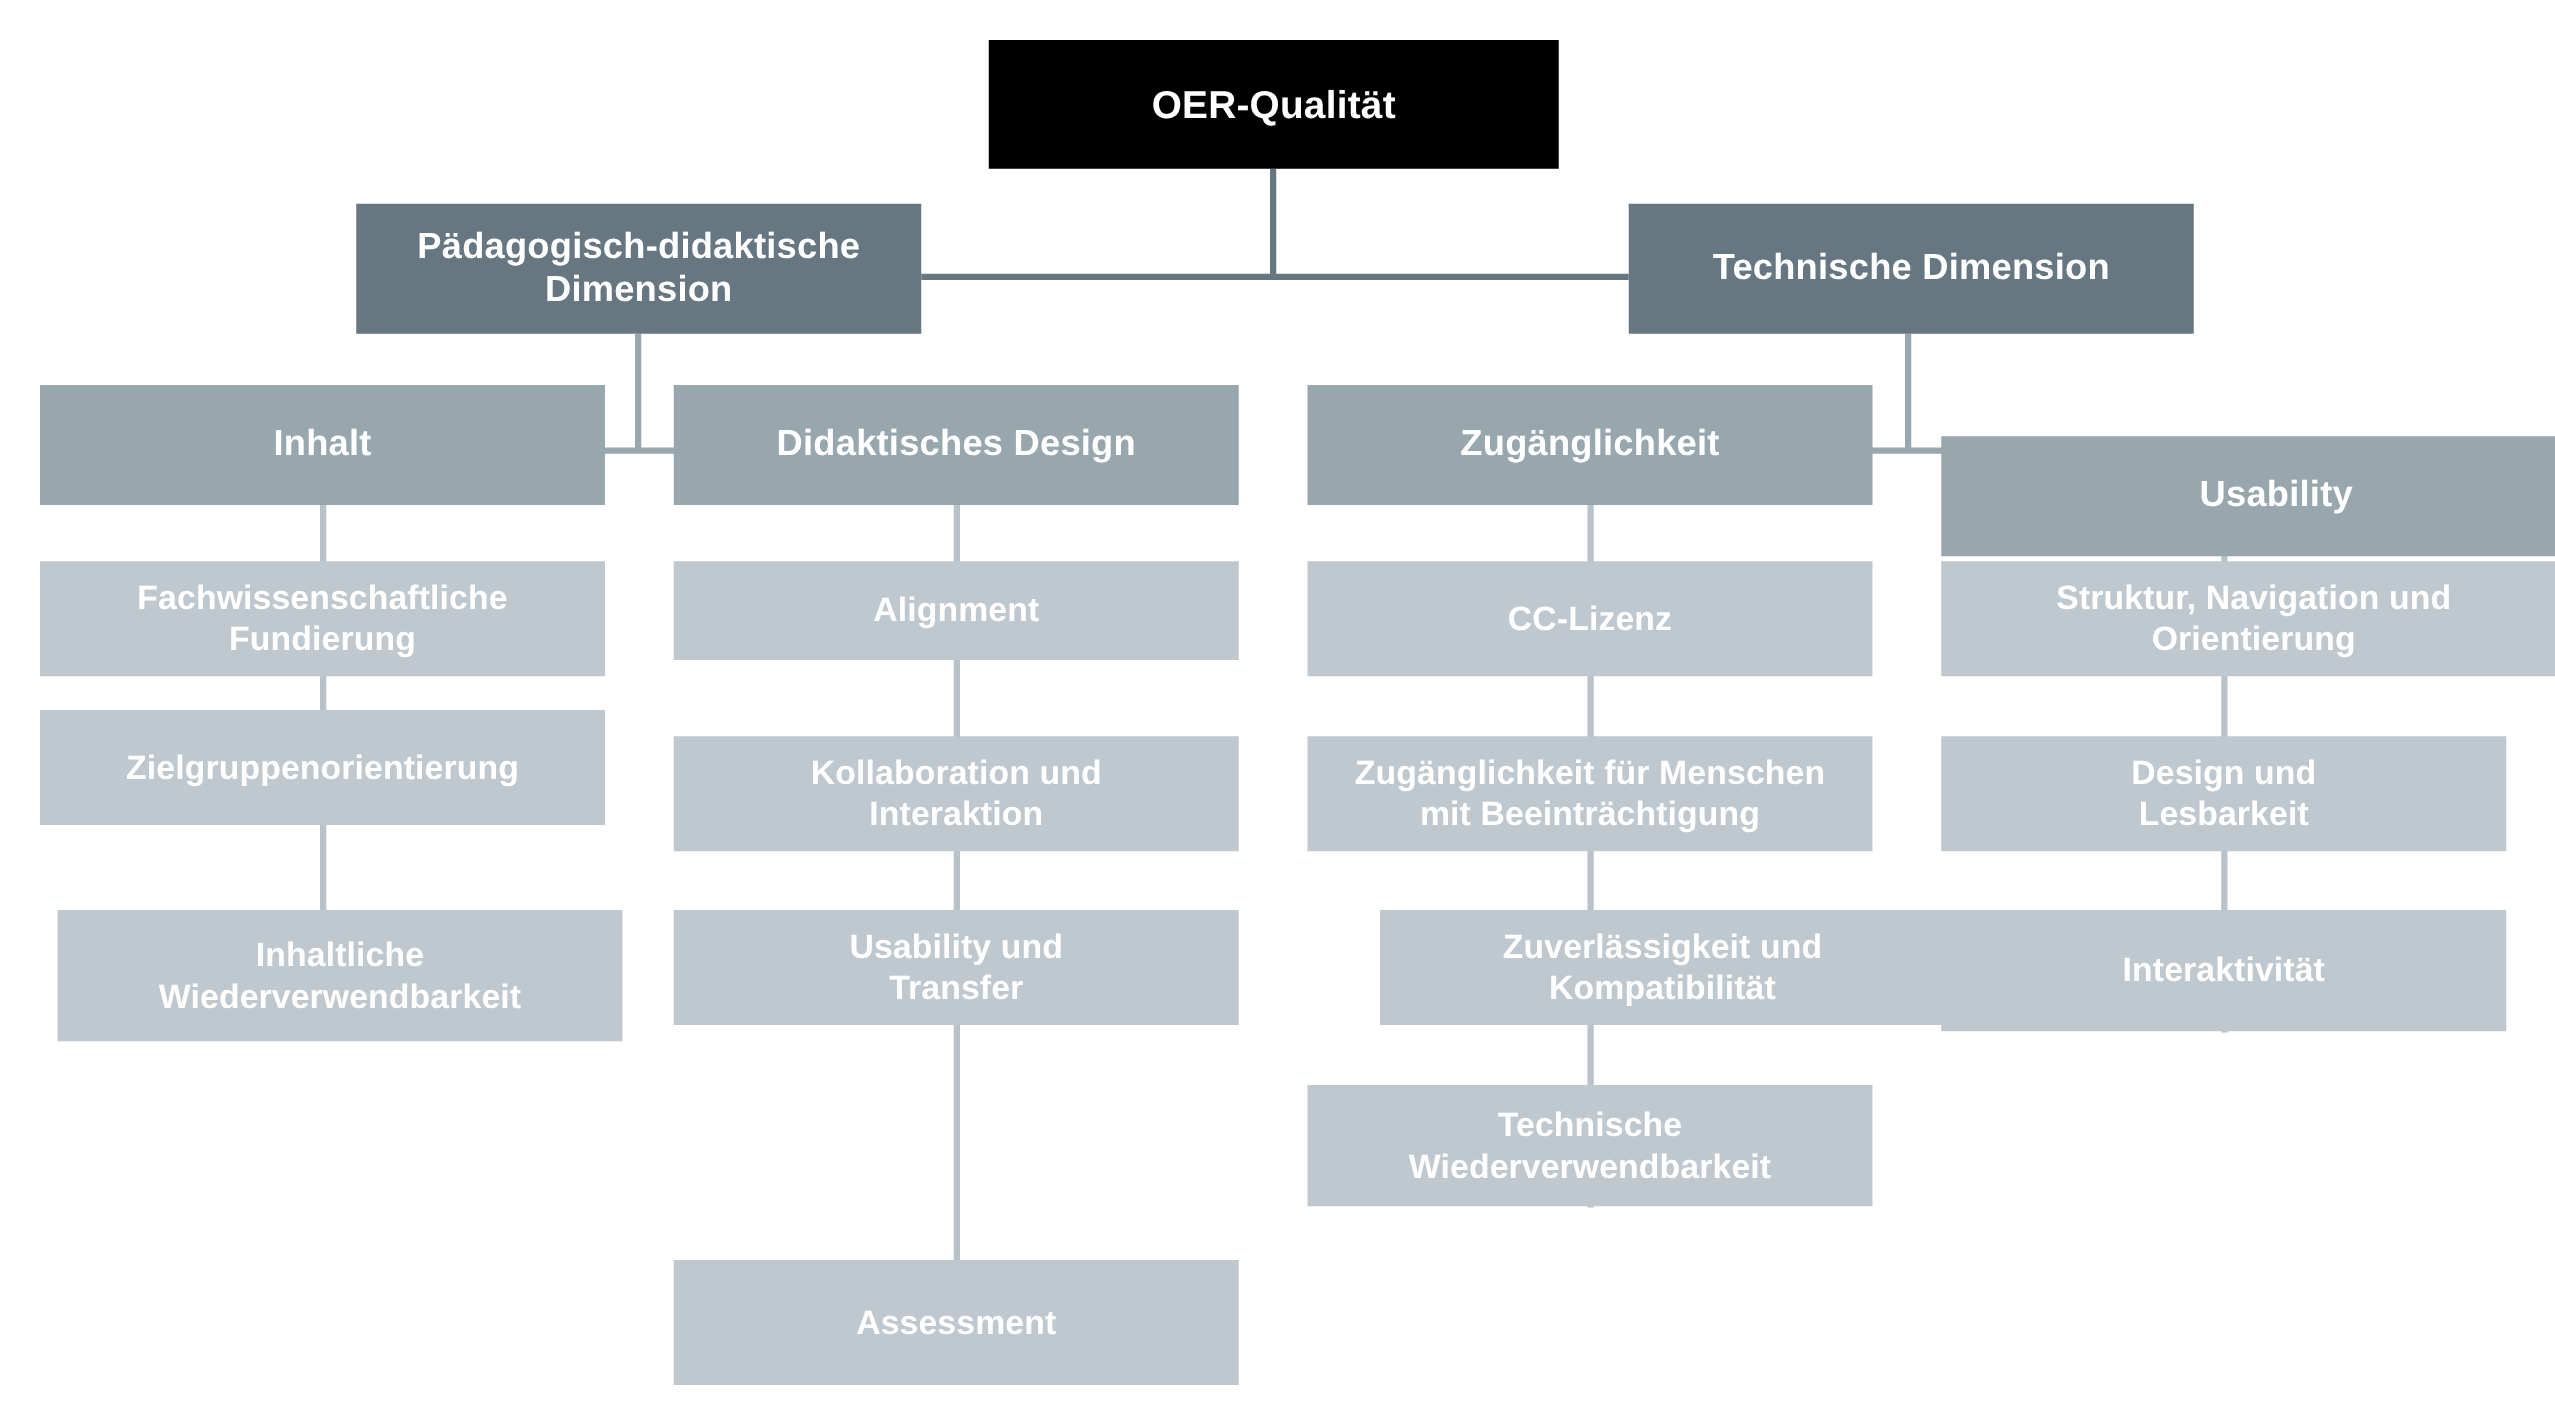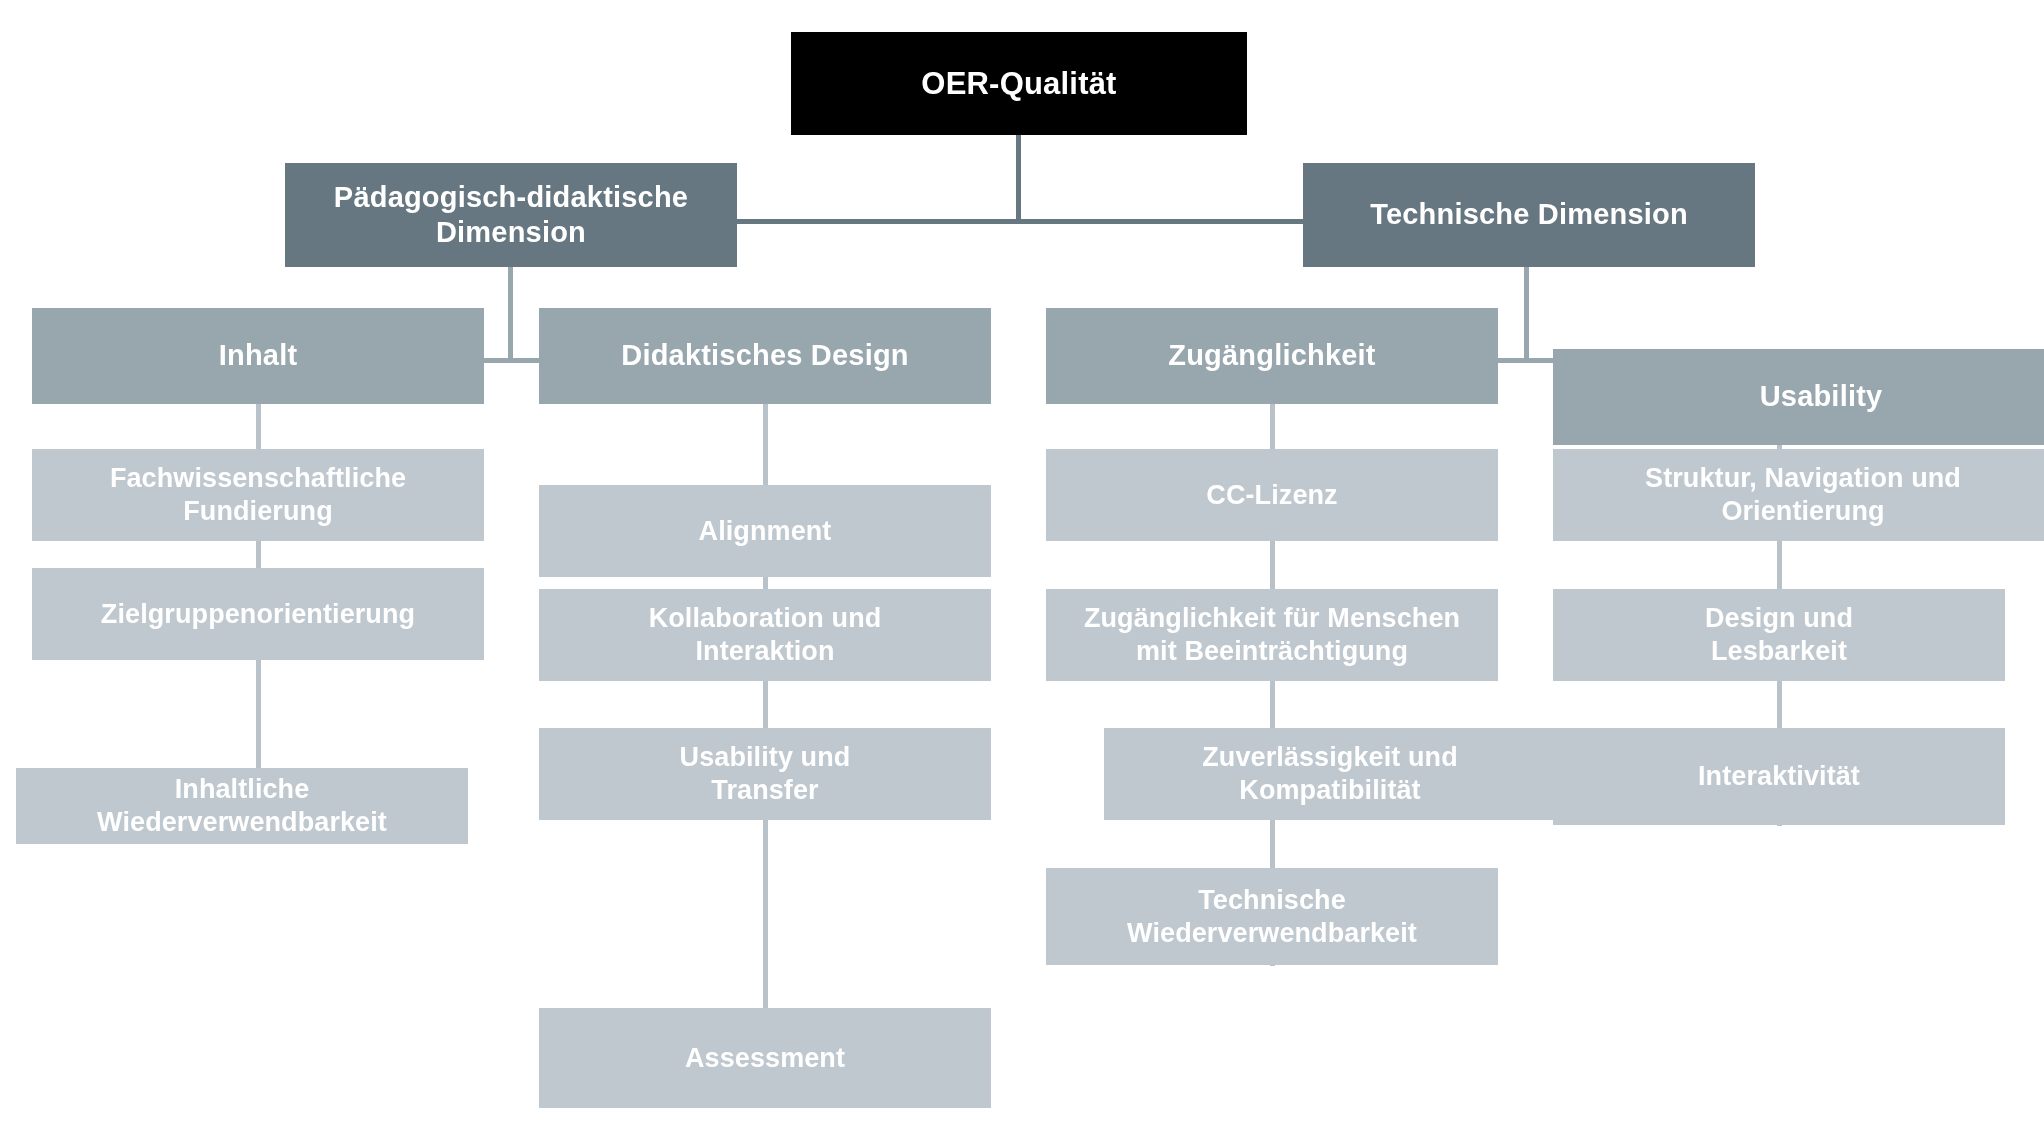--- a/index.html
+++ b/index.html
@@ -102,24 +102,24 @@
 
   <div class="node level-cat" style="left:1046px; top:308px; width:452px; height:96px;">Zugänglichkeit</div>
 
   <div class="node level-cat" style="left:1553px; top:308px; width:536px; height:96px;margin-top:41px;">Usability</div>
 
   <div class="node level-item" style="left:32px; top:449px; width:452px; height:92px;">Fachwissenschaftliche
 Fundierung</div>
 
   <div class="node level-item" style="left:32px; top:568px; width:452px; height:92px;">Zielgruppenorientierung</div>
 
-  <div class="node level-item" style="left:16px; top:728px; width:452px; height:76px;margin-top:40px;">Inhaltliche
+  <div class="node level-item" style="left:46px; top:728px; width:452px; height:105px;">Inhaltliche
 Wiederverwendbarkeit</div>
 
-  <div class="node level-item" style="left:539px; top:449px; width:452px; height:92px;margin-top:36px;">Alignment</div>
+  <div class="node level-item" style="left:539px; top:449px; width:452px; height:79px;">Alignment</div>
 
   <div class="node level-item" style="left:539px; top:589px; width:452px; height:92px;">Kollaboration und
 Interaktion</div>
 
   <div class="node level-item" style="left:539px; top:728px; width:452px; height:92px;">Usability und
 Transfer</div>
 
 
   <div class="node level-item" style="left:539px; top:1008px; width:452px; height:100px;">Assessment</div>
 

